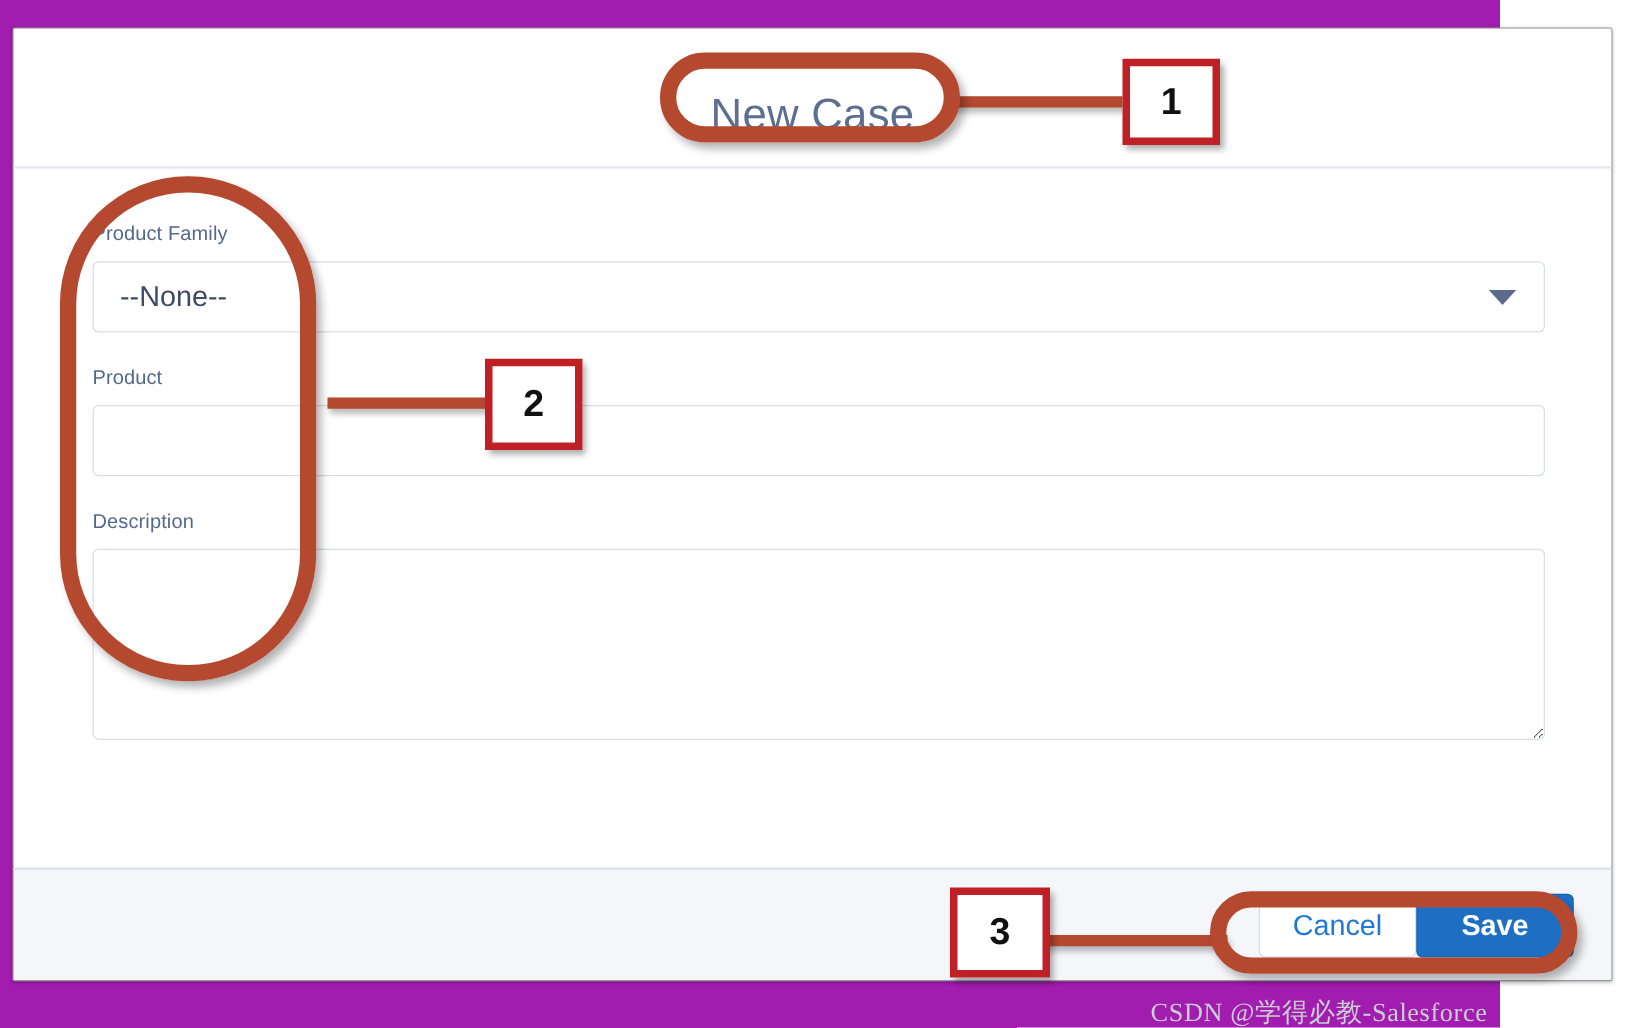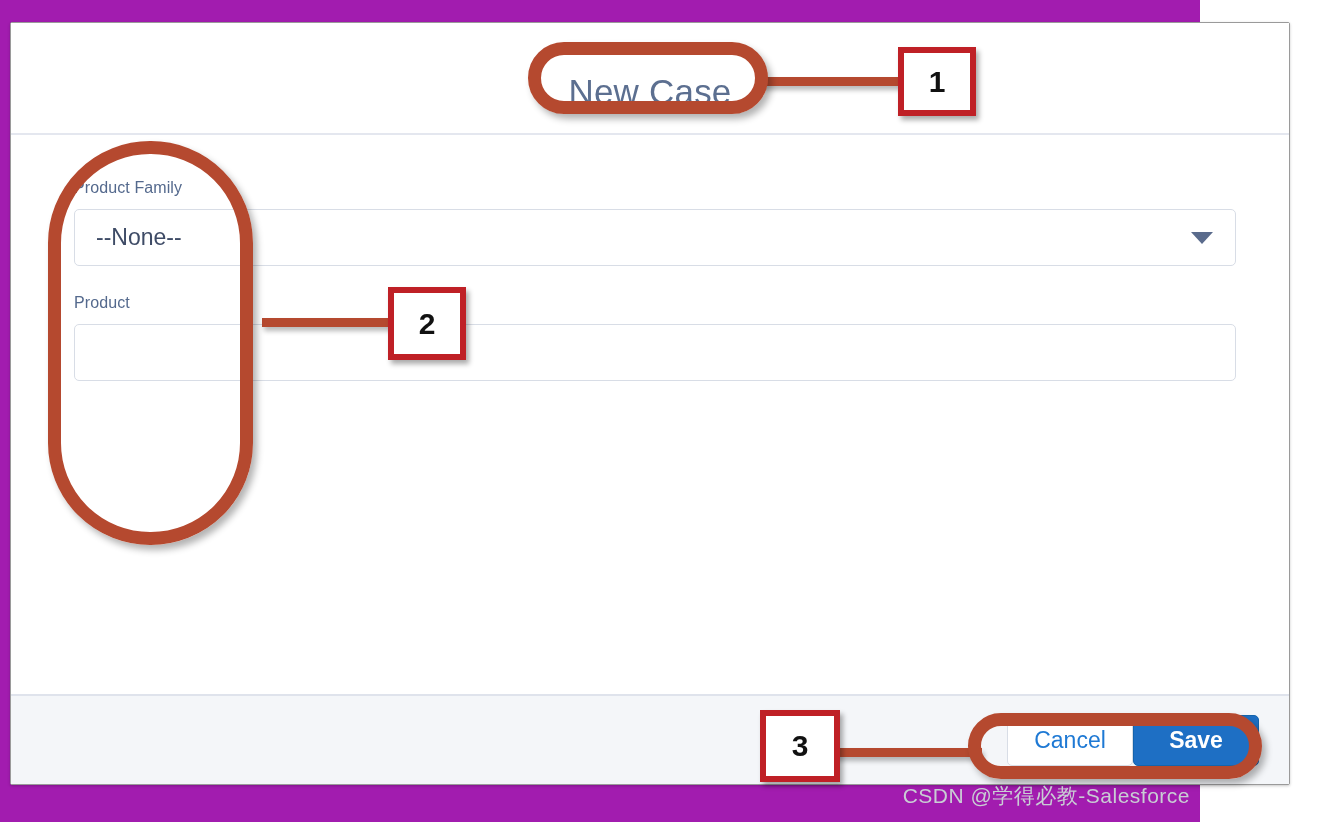--- a/index.html
+++ b/index.html
@@ -230,25 +230,25 @@
   .anno-line {
     position: absolute;
     background: #b5492f;
     height: 9px;
     box-shadow: 2px 4px 5px rgba(0,0,0,.28);
   }
 
   .watermark {
     position: absolute;
     right: 10px;
-    bottom: 14px;
+    bottom: 0;
     font-size: 21px;
     line-height: 24px;
     color: #c9cdd4;
-    font-family: Liberation Sans, sans-serif;
+    font-family: Liberation Serif, serif;
     white-space: nowrap;
     letter-spacing: .5px;
   }
 </style>
 </head>
 <body>
 
 <div id="screen">
 
   <div class="modal">
@@ -270,20 +270,24 @@
               </svg>
             </span>
           </div>
         </div>
 
         <div class="field">
           <label class="field-label">Product</label>
           <input class="sf-input" type="text" value="" style="">
         </div>
 
+        <div class="field">
+          <label class="field-label">Description</label>
+          <textarea class="sf-textarea" style=""></textarea>
+        </div>
 
       </div>
     </div>
 
     <div class="modal-footer">
       <button class="btn btn-cancel">Cancel</button>
       <button class="btn btn-save">Save</button>
     </div>
 
   </div>

